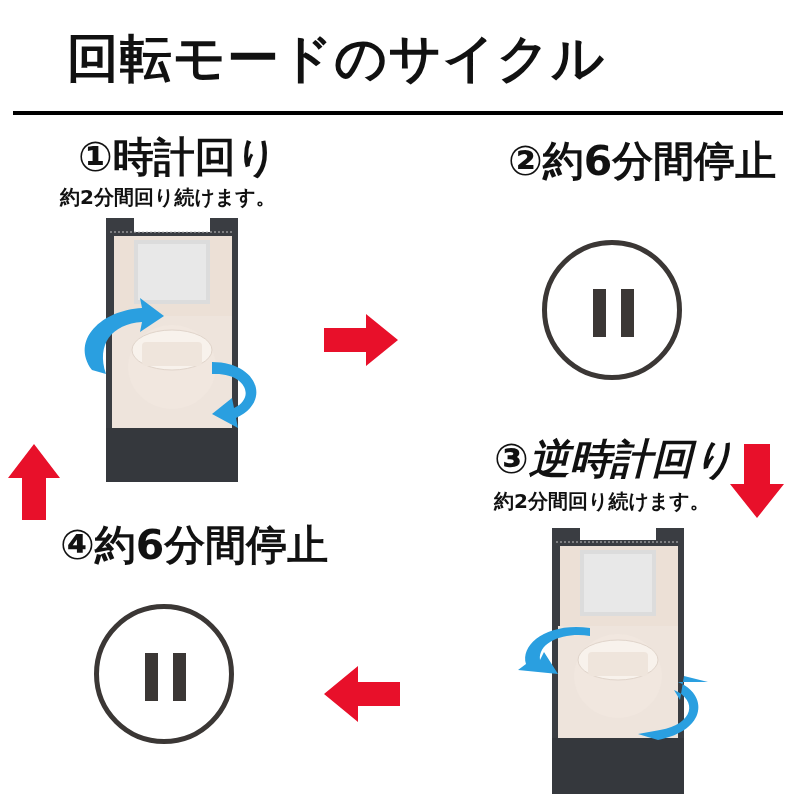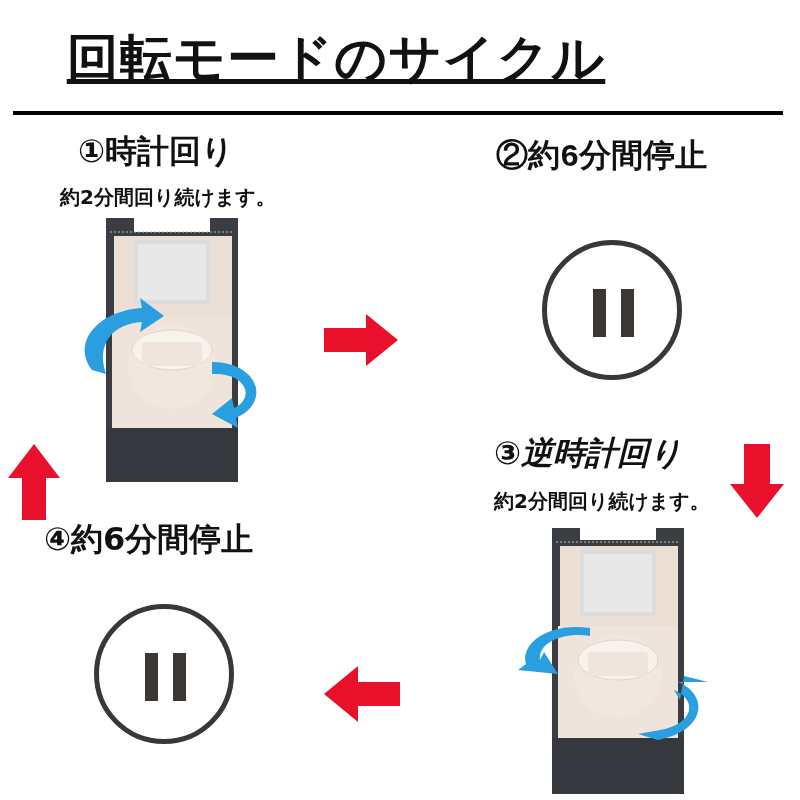--- a/index.html
+++ b/index.html
@@ -1,22 +1,22 @@
 <!DOCTYPE html>
 <html><head>
 <meta charset="utf-8">
 <style>
   html, body { margin: 0; padding: 0; background: #ffffff; }
   body { width: 800px; height: 800px; position: relative; overflow: hidden;
          font-family: "DejaVu Sans", sans-serif; color: #111; }
   .abs { position: absolute; }
   .title { left: 0; width: 672px; top: 24px; text-align: center;
-           font-size: 52px; font-weight: bold; letter-spacing: 1px; color: #111; text-decoration: underline; }
+           font-size: 52px; font-weight: bold; letter-spacing: 1px; color: #111; }
   .rule { left: 13px; top: 111px; width: 770px; height: 4px; background: #000; }
-  .step-title { font-size: 32px; font-weight: bold; white-space: nowrap; color: #111; }
+  .step-title { font-size: 41px; font-weight: bold; white-space: nowrap; color: #111; }
   .step-sub { font-size: 20px; font-weight: bold; white-space: nowrap; color: #111; }
   .pause-circle { width: 140px; height: 140px; border-radius: 50%;
                   border: 5px solid #3b3735; box-sizing: border-box; background: #fff; }
   .pause-bar { position: absolute; top: 44px; width: 13px; height: 48px; background: #3b3735; }
   .box { width: 136px; height: 264px; }
   .arrow svg { display: block; }
 </style>
 </head>
 <body>
 
@@ -50,21 +50,21 @@
     <path d="M150,150 C196,150 210,190 174,206 L176,216 L150,202 L170,186 L172,196 C194,186 184,160 150,162 Z" fill="#2a9fe0"></path>
   </svg>
 </div>
 
 <div class="abs arrow" style="left:324px; top:314px;">
   <svg width="76" height="52" viewBox="0 0 76 52">
     <polygon points="0,14 42,14 42,0 74,26 42,52 42,38 0,38" fill="#e8102a"></polygon>
   </svg>
 </div>
 
-<div class="abs step-title" style="left:496px; top:134px;font-family:Liberation Mono, monospace;">②約6分間停止</div>
+<div class="abs step-title" style="left:508px; top:134px;">②約6分間停止</div>
 <div class="abs pause-circle" style="left:542px; top:240px;">
   <div class="pause-bar" style="left:46px;"></div>
   <div class="pause-bar" style="left:74px;"></div>
 </div>
 
 <div class="abs arrow" style="left:730px; top:444px;">
   <svg width="54" height="74" viewBox="0 0 54 74">
     <polygon points="14,0 40,0 40,40 54,40 27,74 0,40 14,40" fill="#e8102a"></polygon>
   </svg>
 </div>
@@ -91,21 +91,21 @@
     <path d="M170,158 C200,170 200,206 150,216 L130,210 L152,206 C186,200 190,176 166,166 L172,176 L176,152 L200,158 Z" fill="#2a9fe0"></path>
   </svg>
 </div>
 
 <div class="abs arrow" style="left:324px; top:666px;">
   <svg width="76" height="56" viewBox="0 0 76 56">
     <polygon points="76,16 34,16 34,0 0,28 34,56 34,40 76,40" fill="#e8102a"></polygon>
   </svg>
 </div>
 
-<div class="abs step-title" style="left:44px; top:518px;">④約6分間停止</div>
+<div class="abs step-title" style="left:60px; top:518px;">④約6分間停止</div>
 <div class="abs pause-circle" style="left:94px; top:604px;">
   <div class="pause-bar" style="left:46px;"></div>
   <div class="pause-bar" style="left:74px;"></div>
 </div>
 
 <div class="abs arrow" style="left:8px; top:444px;">
   <svg width="52" height="76" viewBox="0 0 52 76">
     <polygon points="14,76 38,76 38,34 52,34 26,0 0,34 14,34" fill="#e8102a"></polygon>
   </svg>
 </div>

